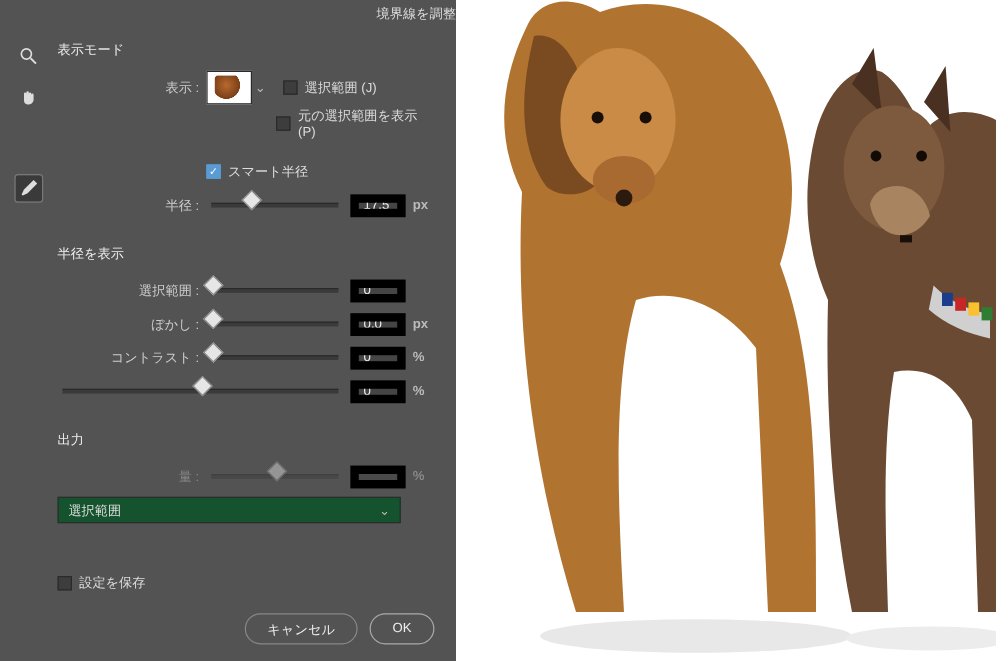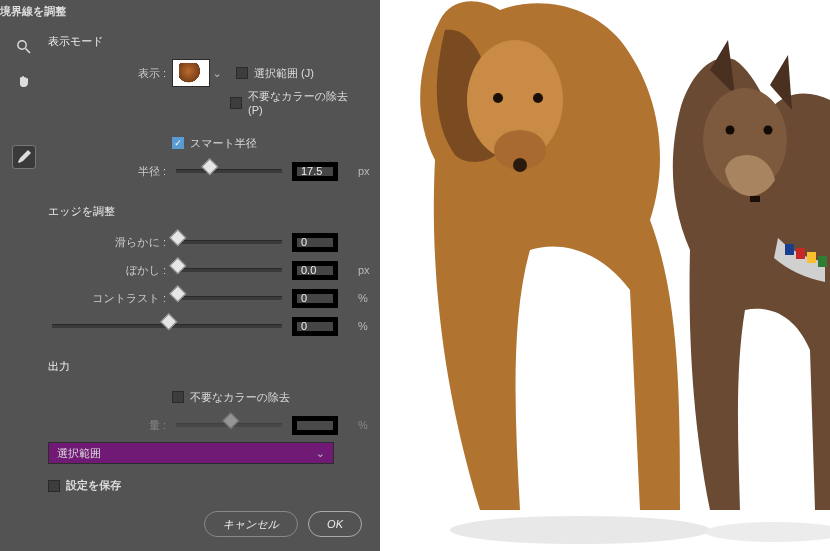--- a/index.html
+++ b/index.html
@@ -1,44 +1,44 @@
 <!DOCTYPE html>
 <html><head>
 <meta charset="utf-8">
 <style>
   * { margin:0; padding:0; box-sizing:border-box; font-family:"Hiragino Kaku Gothic ProN","Meiryo",sans-serif; }
   body { width:830px; height:551px; display:flex; background:#fff; overflow:hidden; }
   .panel { width:380px; height:551px; background:#535353; color:#ddd; font-size:11px; position:relative; display:flex; }
-  .title { position:absolute; top:4px; left:0; right:0; text-align:left; color:#ddd;font-weight:bold; }
+  .title { position:absolute; top:4px; left:0; right:0; text-align:right; color:#ddd; }
   .toolstrip { width:48px; padding-top:36px; display:flex; flex-direction:column; align-items:center; gap:12px; }
   .tool { width:22px; height:22px; display:flex; align-items:center; justify-content:center; border-radius:2px; }
   .tool.sel { background:#3a3a3a; outline:1px solid #777; }
   .tool svg { fill:#ddd; }
   .content { flex:1; padding:28px 18px 0 0; }
   .section-h { font-weight:normal; color:#eee; margin:6px 0 10px 0; }
   .row { display:flex; align-items:center; min-height:26px; margin-bottom:2px; }
   .lbl { width:124px; text-align:right; padding-right:6px; color:#ccc; }
   .lbl.dim { color:#888; }
   .chk { width:12px; height:12px; background:#3d3d3d; border:1px solid #2a2a2a; margin-right:6px; flex:0 0 auto; display:flex; align-items:center; justify-content:center; }
   .chk.on { background:#5a9bd4; border-color:#5a9bd4; }
   .chk.on::after { content:"✓"; color:#fff; font-size:9px; line-height:1; }
   .thumb { width:38px; height:28px; background:#fff; border:1px solid #2b2b2b; display:flex; align-items:center; justify-content:center; }
   .thumb-in { width:24px; height:20px; background:radial-gradient(circle at 40% 40%, #b86a2e 0%, #7a3f18 60%, #fff 62%); }
   .thumb-caret { margin-left:2px; width:10px; text-align:center; color:#bbb; }
   .slider { position:relative; height:4px; background:#3a3a3a; border-top:1px solid #2a2a2a; flex:1; margin:0 10px 0 4px; }
   .knob { position:absolute; top:-5px; width:12px; height:12px; background:#e6e6e6; transform:rotate(45deg) translateX(-50%); border:1px solid #888; }
-  .val { width:46px; height:19px; background:#454545; border:5px solid #000000; color:#eee; font-size:11px; padding:0 4px; }
+  .val { width:46px; height:19px; background:#454545; border:7px solid #000000; color:#eee; font-size:11px; padding:0 4px; }
   .val.dim { color:#888; background:#4a4a4a; }
-  .unit { width:24px; padding-left:20px; color:#bbb; }
-  .select { flex:1; height:22px; background:#701a75; border:1px solid #2c2c2c; display:flex; align-items:center; justify-content:space-between; padding:0 8px; margin-right:4px; }
+  .unit { width:24px; padding-left:6px; color:#bbb;font-weight:bold; }
+  .select { flex:1; height:22px; background:#14532d; border:1px solid #2c2c2c; display:flex; align-items:center; justify-content:space-between; padding:0 8px; margin-right:4px; }
   .select .caret { color:#bbb; }
-  .footer { position:absolute; bottom:14px; right:18px; display:flex; gap:10px;font-style:italic; }
+  .footer { position:absolute; bottom:14px; right:18px; display:flex; gap:10px; }
   .btn { height:26px; padding:0 18px; border:1px solid #aaa; border-radius:13px; display:flex; align-items:center; color:#eee; background:transparent; }
   .btn.cancel { border-color:#888; }
-  .save-row { position:absolute; bottom:58px; left:48px; display:flex; align-items:center;font-weight:bold; }
+  .save-row { position:absolute; bottom:58px; left:48px; display:flex; align-items:center; }
   .preview { flex:1; height:551px; position:relative; background:#fff; display:flex; align-items:center; justify-content:center; }
   .preview svg { width:100%; height:100%; }
   .spacer { height:12px; }
 </style>
 </head>
 <body>
 
 <div class="panel">
   <div class="title">境界線を調整</div>
 
@@ -73,44 +73,44 @@
       <div class="thumb-caret">⌄</div>
       <div style="width:14px"></div>
       <div class="chk"></div>
       <span>選択範囲 (J)</span>
     </div>
     <div class="row">
       <div class="lbl"></div>
       <div style="width:50px"></div>
       <div style="width:14px"></div>
       <div class="chk"></div>
-      <span>不要なカラーの除去 (P)</span>
+      <span>元の選択範囲を表示 (P)</span>
     </div>
 
     <div class="spacer"></div>
 
     <div class="row">
       <div class="lbl"></div>
       <div class="chk on"></div>
       <span>スマート半径</span>
     </div>
     <div class="row">
       <div class="lbl">半径 :</div>
       <div class="slider">
           <span class="knob" style="left:30%"></span>
         </div>
       <input class="val" value="17.5" style="">
       <div class="unit">px</div>
     </div>
 
     <div class="spacer"></div>
 
-    <div class="section-h">エッジを調整</div>
+    <div class="section-h">半径を表示</div>
     <div class="row">
-      <div class="lbl">滑らかに :</div>
+      <div class="lbl">選択範囲 :</div>
       <div class="slider">
           <span class="knob" style="left:0%"></span>
         </div>
       <input class="val" value="0" style="">
       <div class="unit"></div>
     </div>
     <div class="row">
       <div class="lbl">ぼかし :</div>
       <div class="slider">
           <span class="knob" style="left:0%"></span>
@@ -130,25 +130,20 @@
       <div class="slider">
           <span class="knob" style="left:50%"></span>
         </div>
       <input class="val" value="0" style="">
       <div class="unit">%</div>
     </div>
 
     <div class="spacer"></div>
 
     <div class="section-h">出力</div>
-    <div class="row">
-      <div class="lbl"></div>
-      <div class="chk"></div>
-      <span>不要なカラーの除去</span>
-    </div>
     <div class="row">
       <div class="lbl dim">量 :</div>
       <div class="slider" style="opacity:.45">
           <span class="knob" style="left:50%"></span>
         </div>
       <input class="val dim" disabled="" style="">
       <div class="unit" style="color:#888">%</div>
     </div>
     <div class="row">
       <div class="select">

